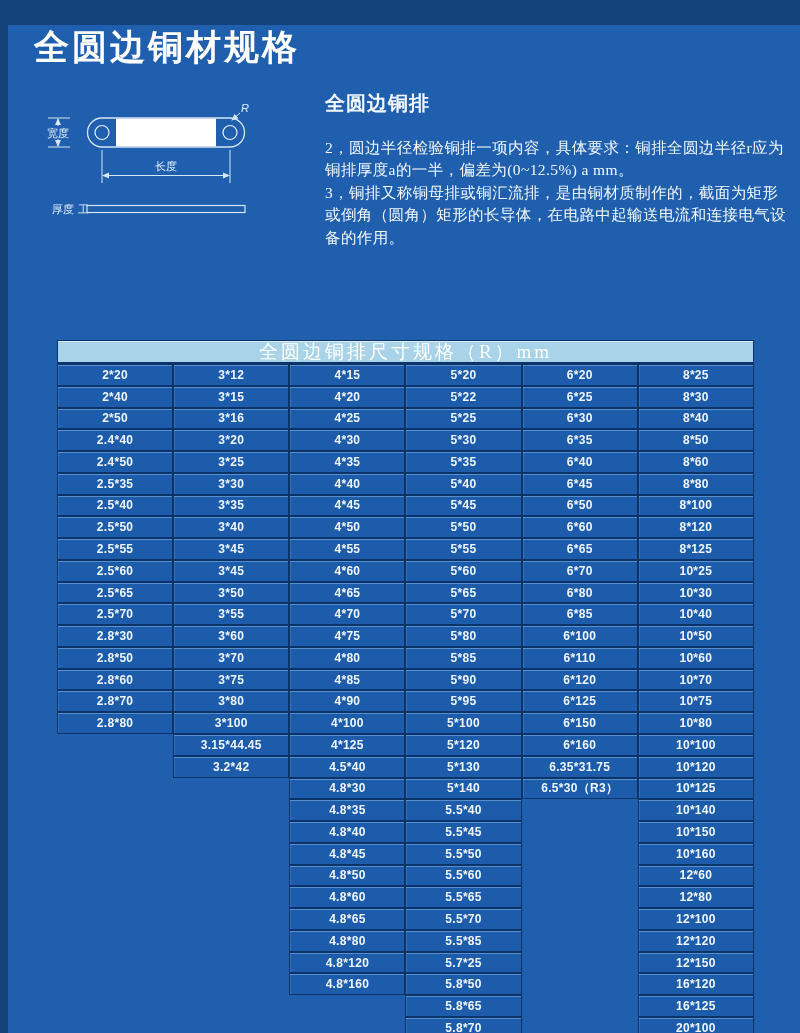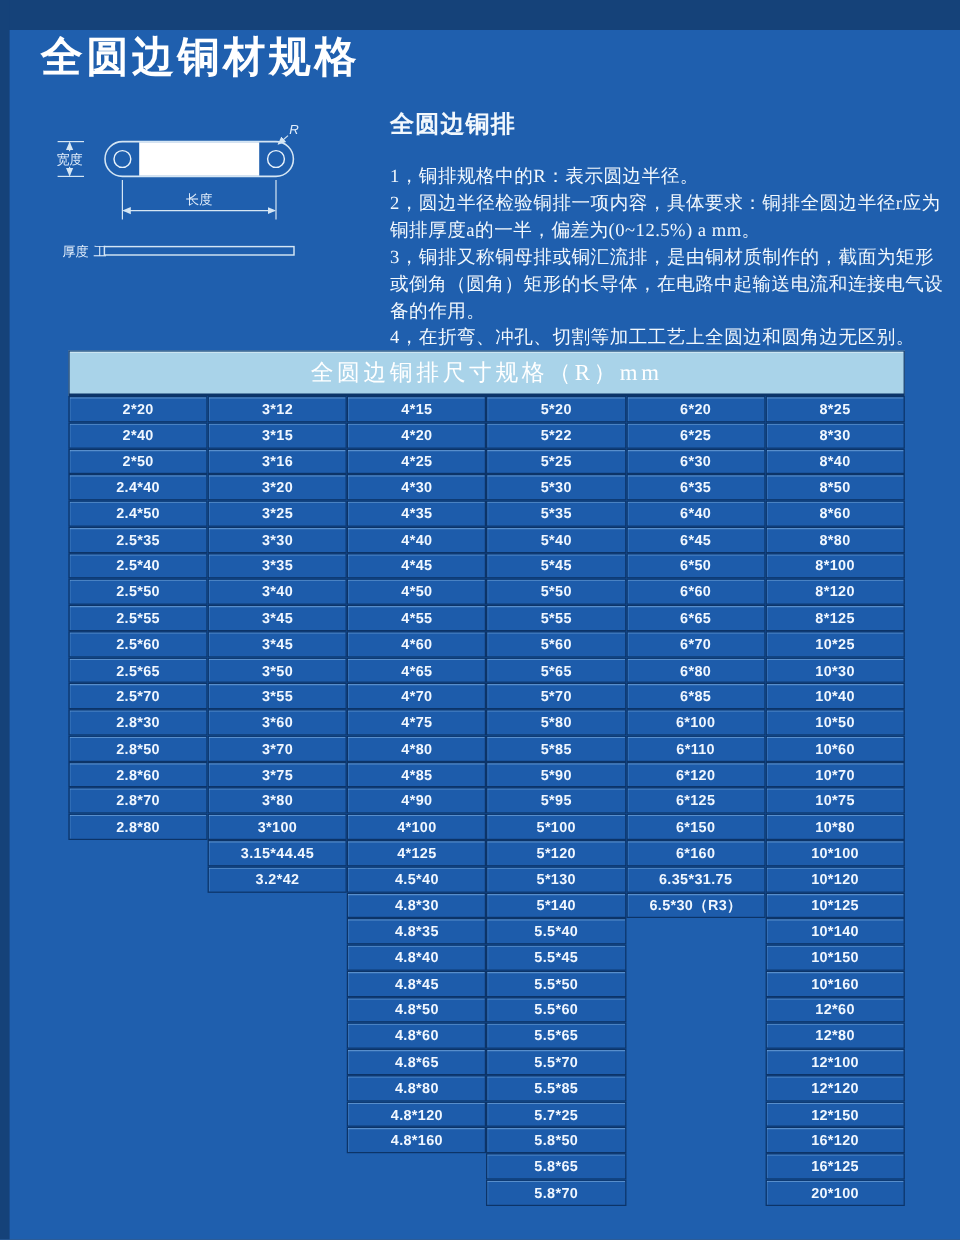--- a/index.html
+++ b/index.html
@@ -33,26 +33,27 @@
   .info-heading{
     font-size:20px;font-weight:bold;letter-spacing:1px;margin-bottom:20px;
     font-family:"Liberation Sans",sans-serif;
   }
   .info p{
     font-family:"Liberation Serif","DejaVu Serif",serif;
     font-size:15.5px;line-height:22.4px;letter-spacing:0.4px;
   }
   .spec-table{position:absolute;left:57px;top:292px;width:697px;}
   .theader{
-    height:38px;background:var(--header-bg);
+    height:24px;background:var(--header-bg);
     display:flex;align-items:center;justify-content:center;
     color:var(--text);font-family:"Liberation Serif","DejaVu Serif",serif;
     font-size:19px;letter-spacing:3px;
     border:1px solid var(--cell-border);border-bottom-width:2px;
     box-shadow:inset 0 1px 0 rgba(255,255,255,.55);
+    margin-top:48px;
   }
   .tcols{display:flex;align-items:flex-start;text-align:right;}
   .tcol{width:116.16px;flex:none;display:flex;flex-direction:column;}
   .tcell{
     height:21.77px;flex:none;
     background:var(--cell-bg);
     border:1px solid var(--cell-border);
     box-shadow:inset 0 1px 0 rgba(160,205,245,.45), inset 1px 0 0 rgba(160,205,245,.18);
     color:#f0f7ff;font-size:12px;font-weight:bold;letter-spacing:0.3px;
     display:flex;align-items:center;justify-content:center;
@@ -94,24 +95,22 @@
     <text x="201" y="17" font-style="italic">R</text>
     <line x1="200" y1="18" x2="192" y2="25" stroke="#d5e6f4" stroke-width="1" marker-end="url(#arr)"></line>
 
     <text x="12" y="118">厚度</text>
     <text x="38" y="118">工</text>
     <rect x="47" y="110.5" width="158" height="7" fill="none" stroke="#d5e6f4" stroke-width="1.2"></rect>
   </svg>
 
   <div class="info">
     <div class="info-heading">全圆边铜排</div>
-    <p>1，铜排规格中的R：表示圆边半径。</p>
     <p>2，圆边半径检验铜排一项内容，具体要求：铜排全圆边半径r应为铜排厚度a的一半，偏差为(0~12.5%) a mm。</p>
     <p>3，铜排又称铜母排或铜汇流排，是由铜材质制作的，截面为矩形或倒角（圆角）矩形的长导体，在电路中起输送电流和连接电气设备的作用。</p>
-    <p>4，在折弯、冲孔、切割等加工工艺上全圆边和圆角边无区别。</p>
   </div>
 
   <div class="spec-table">
     <div class="theader">全圆边铜排尺寸规格（R）mm</div>
     <div class="tcols">
       <div class="tcol">
           <div class="tcell">2*20</div>
           <div class="tcell">2*40</div>
           <div class="tcell">2*50</div>
           <div class="tcell">2.4*40</div>

